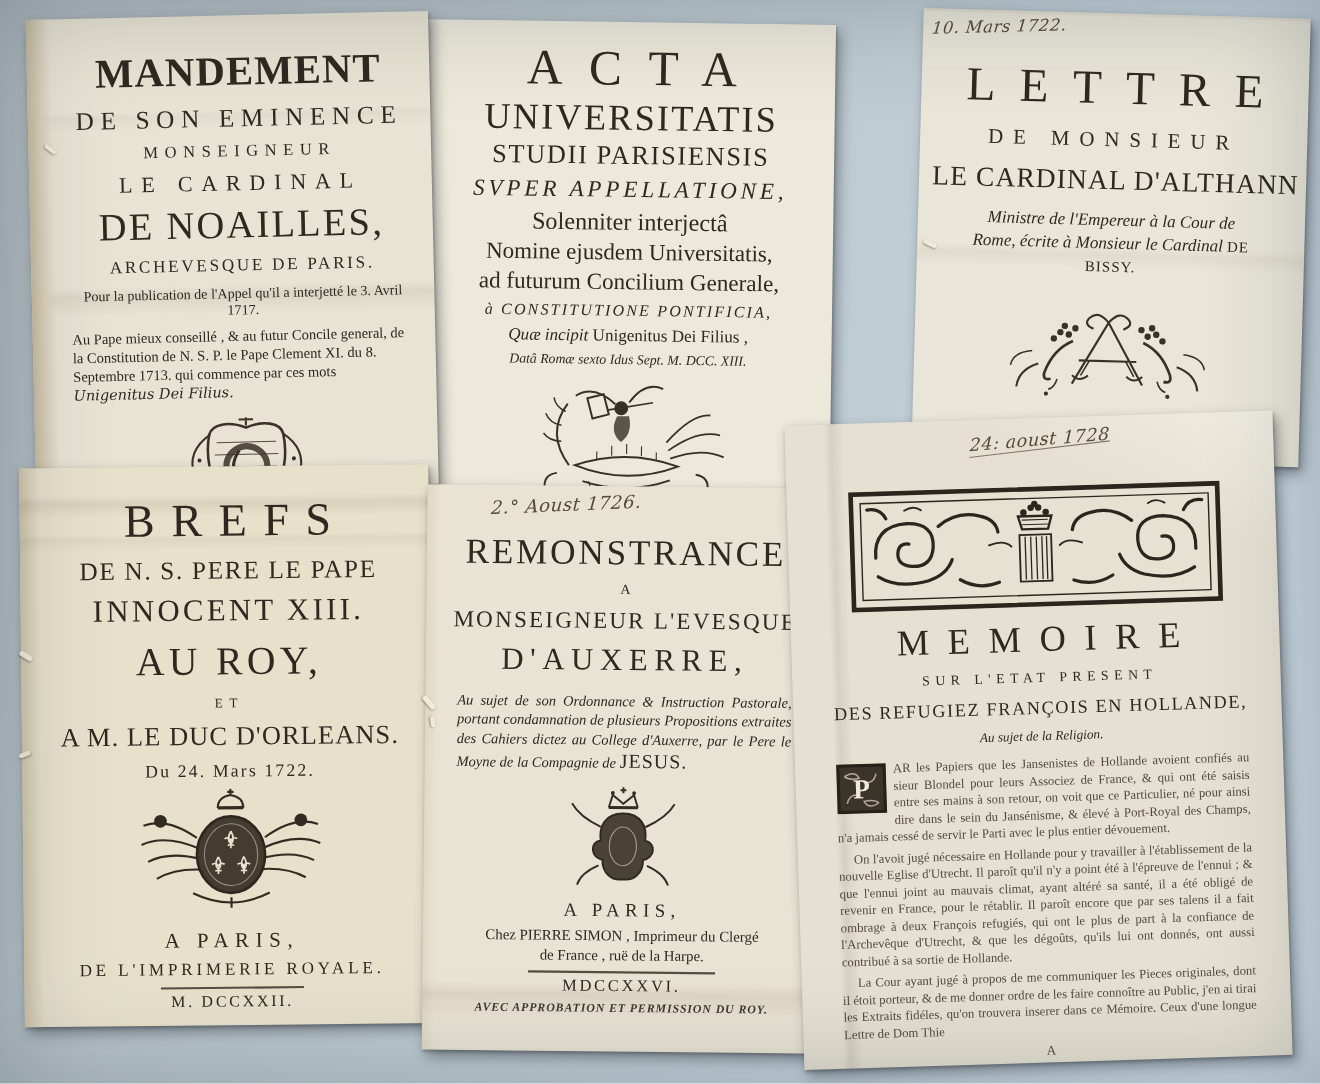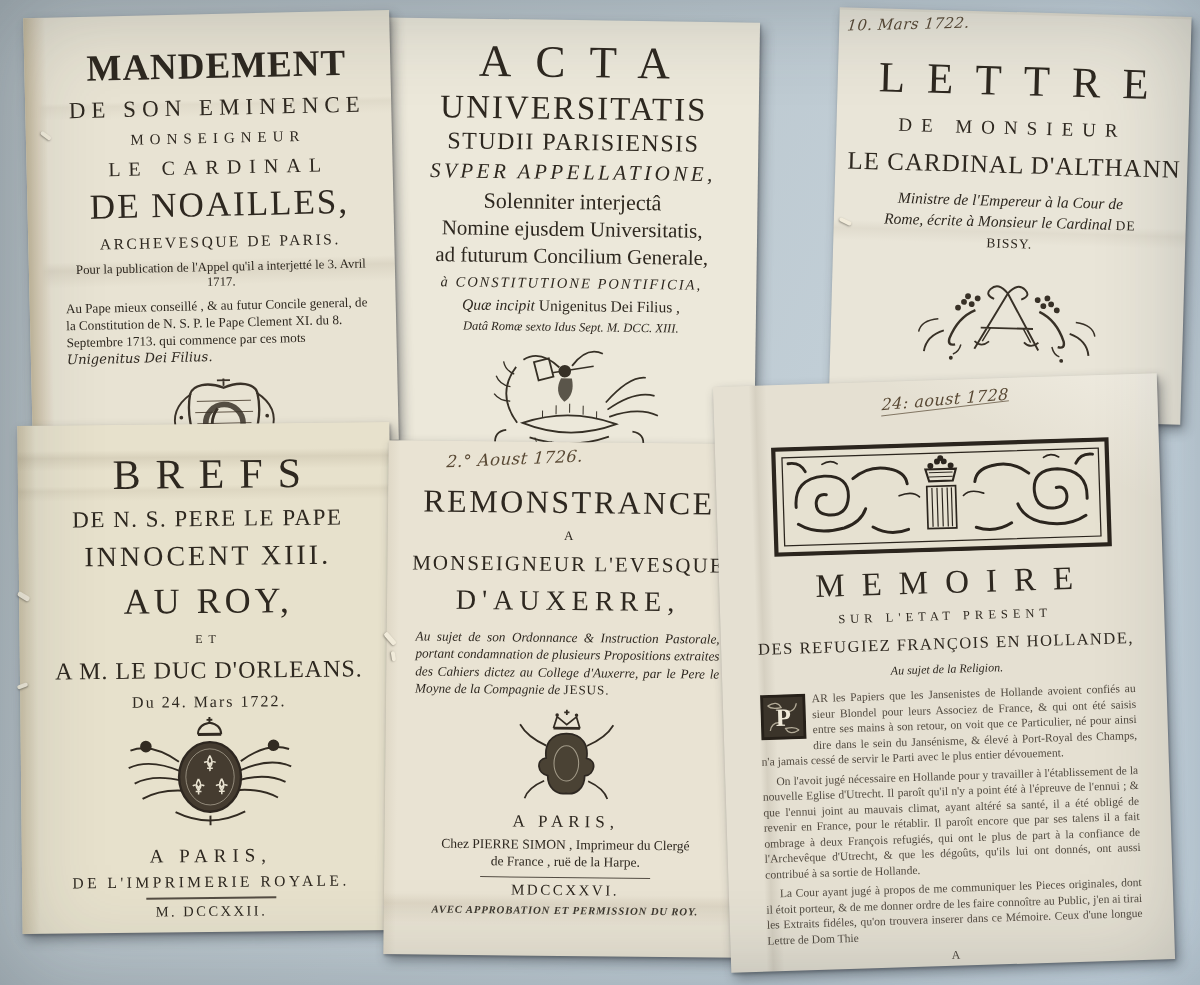--- a/index.html
+++ b/index.html
@@ -92,21 +92,21 @@
     background-image:linear-gradient(90deg,rgba(150,135,105,.12),transparent 12px),
                      linear-gradient(to bottom,transparent 88%,rgba(120,100,70,.10) 90%,transparent 94%)}
   #doc-remonstrance .inner{padding:42px 12px 0 16px}
   #doc-remonstrance .hw{top:8px;left:58px;font-size:16.5px}
   #doc-remonstrance .l1{font-size:32px;letter-spacing:2.5px}
   #doc-remonstrance .l2{font-size:13px;margin-top:7px}
   #doc-remonstrance .l3{font-size:21px;letter-spacing:2px;margin-top:8px}
   #doc-remonstrance .l4{font-size:28px;letter-spacing:6px;margin-top:8px}
   #doc-remonstrance .para{font-size:13.2px;font-style:italic;text-align:justify;line-height:1.32;
     width:304px;margin:12px auto 0 auto}
-  #doc-remonstrance .para .sc{font-style:normal;letter-spacing:1px;font-size:13px}
+  #doc-remonstrance .para .sc{font-style:normal;letter-spacing:1px;font-size:18px}
   #doc-remonstrance .imp1{font-size:17px;letter-spacing:5px;margin-top:8px}
   #doc-remonstrance .imp2{font-size:13.5px;line-height:1.3;margin-top:4px}
   #doc-remonstrance .imp3{font-size:15px;letter-spacing:2.5px;margin-top:2px}
   #doc-remonstrance .imp4{font-size:10.8px;font-style:italic;letter-spacing:.8px;margin-top:5px;font-weight:bold;opacity:.9}
   #doc-remonstrance .rule{width:170px}
 
   
   #doc-memoire{left:722px;top:380px;width:444px;height:586px;transform:rotate(-1.8deg);z-index:5;
     background-color:#e5e0d2;
     background-image:linear-gradient(90deg,transparent 8%,rgba(100,90,70,.12) 9.5%,transparent 12%),

